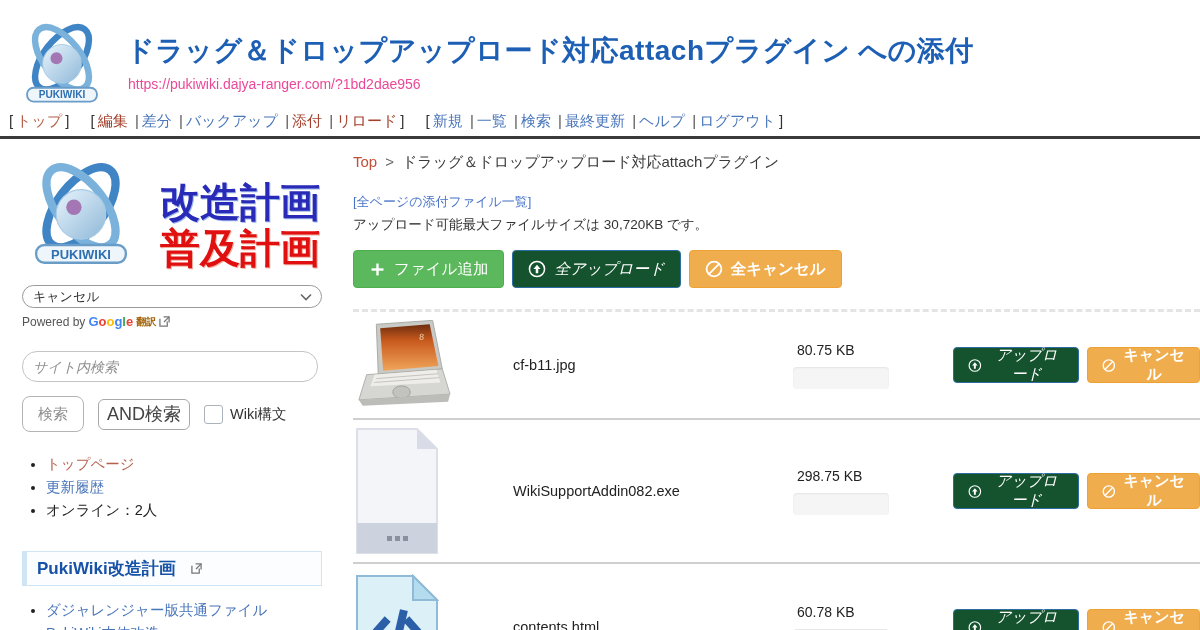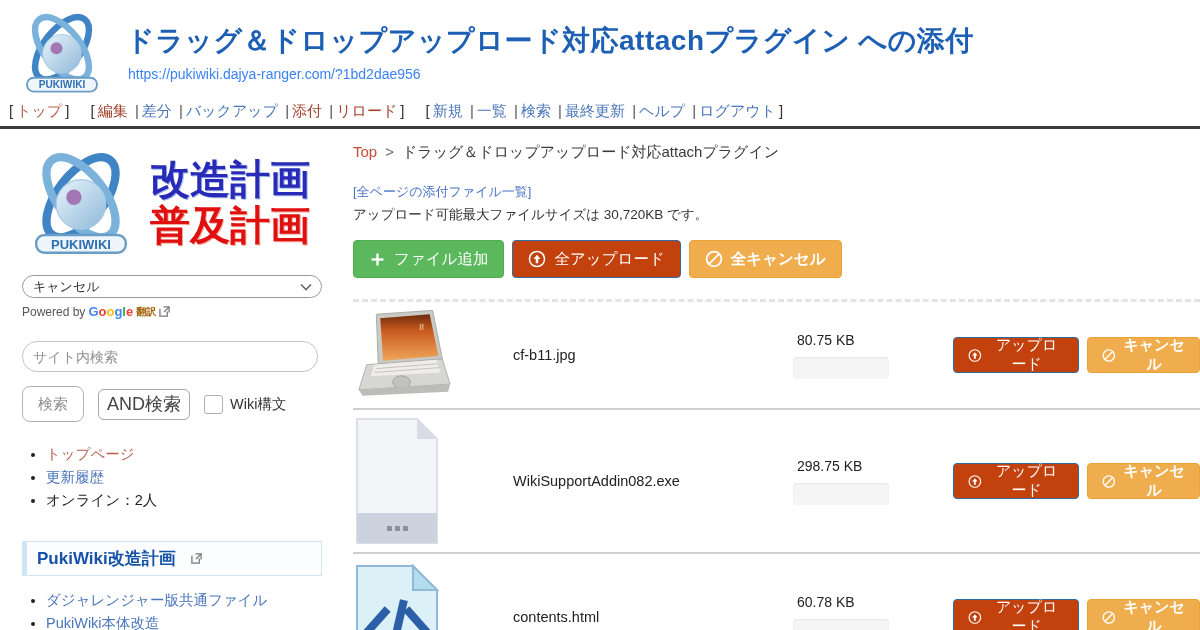--- a/index.html
+++ b/index.html
@@ -1,61 +1,61 @@
 <!DOCTYPE html>
 <html><head>
 <meta charset="utf-8">
 <style>
   * { margin:0; padding:0; box-sizing:border-box; }
   html,body { width:1200px; height:630px; overflow:hidden; background:#fff;
     font-family:"Liberation Sans","DejaVu Sans",sans-serif; color:#3c3c3c; }
 
   
-  .header { position:relative; height:100px; }
+  .header { position:relative; height:100px;margin-top:10px; }
   .logo-top { position:absolute; left:16px; top:6px; }
   .h-title { position:absolute; left:126px; top:22px; font-size:28px; font-weight:bold;
     color:#1d5fb4; letter-spacing:.5px; }
-  .h-url { position:absolute; left:128px; top:66px; font-size:14px; color:#3b82f6; }
+  .h-url { position:absolute; left:128px; top:66px; font-size:14px; color:#ec4899; }
 
   
   .navbar { padding:2px 0 0 6px; font-size:15px; color:#333; height:22px; }
   .navbar span { margin:0 3px; }
   .nav-br { color:#333; }
   .nav-sep { color:#555; }
   .lnk-b { color:#4a76ba; text-decoration:none; cursor:pointer; }
   .lnk-r { color:#a3402c; text-decoration:none; cursor:pointer; }
   .lnk-s { color:#b5604c; text-decoration:none; cursor:pointer; }
   .topline { height:3px; background:#3a3a3a; margin-top:4px; }
 
   
   .cols { display:flex; }
   .sidebar { width:345px; flex:0 0 345px; padding:12px 14px 0 22px; }
   .main { flex:1; padding:10px 0 0 8px; }
 
   
-  .side-logo { display:flex; align-items:center; gap:10px; margin:2px 0 14px 0; }
+  .side-logo { display:flex; align-items:flex-end; gap:20px; margin:2px 0 14px 0; }
   .side-logo-text { line-height:1.15; font-weight:900; font-size:40px;
     font-family:"DejaVu Sans","Liberation Sans",sans-serif; }
   .kai { color:#2a2ab8; text-shadow:1px 1px 0 #9db9e8; }
   .fukyu { color:#e01010; text-shadow:1px 1px 0 #f0b0a0; }
 
   .fakesel { position:relative; border:1px solid #9a9a9a; background:#fff;
     display:flex; align-items:center; cursor:pointer; }
   .sel-lang { width:300px; height:23px; border-radius:12px; font-size:13px;
     color:#333; padding:0 10px; margin-bottom:6px; }
   .chev { position:absolute; right:9px; top:50%; transform:translateY(-50%); }
 
   .powered { font-size:12px; color:#555; margin-bottom:22px; display:flex; align-items:center; gap:3px;}
   .gletters { font-weight:bold; font-size:13px; letter-spacing:0; }
   .gl1,.gl4 { color:#4285F4; } .gl2,.gl6 { color:#EA4335; } .gl3 { color:#FBBC05; } .gl5 { color:#34A853; }
   .trans-label { color:#a16207; font-size:10px; font-weight:bold; }
 
   .search-input { width:296px; height:31px; border:1px solid #c4c4c4; border-radius:15px;
     font-size:14px; padding:0 10px; color:#333; margin-bottom:14px; display:block;
-    font-family:"Liberation Sans","DejaVu Sans",sans-serif; }
+    font-family:"Liberation Sans","DejaVu Sans",sans-serif;font-style:italic; }
   .search-input::placeholder { color:#8f8f8f; }
 
   .search-row { display:flex; align-items:center; gap:14px; margin-bottom:22px; }
   .btn-kensaku { width:62px; height:36px; border:1px solid #b4b4b4; border-radius:8px;
     background:#fff; color:#8e8e8e; font-size:15px; cursor:pointer;
     font-family:inherit; }
   .sel-and { width:92px; height:31px; border-radius:6px; font-size:18px; color:#444;
     padding:0 8px; border:1px solid #a8a8a8; }
   .wiki-check { display:flex; align-items:center; gap:7px; font-size:14.5px; color:#333; }
   .checkbox { width:19px; height:19px; border:1px solid #aab2bc; border-radius:3px;
@@ -74,21 +74,21 @@
   .crumb .home { color:#c24f38; text-decoration:none; cursor:pointer; margin-right:8px; }
   .crumb .csep { color:#666; margin-right:8px; }
   .attach-link { font-size:13px; color:#4a74c8; text-decoration:none; cursor:pointer; display:inline-block; margin-bottom:5px; }
   .maxsize { font-size:13.5px; color:#333; margin-bottom:16px; }
 
   .actions { display:flex; gap:8px; margin-bottom:21px; }
   .btn { display:inline-flex; align-items:center; gap:8px; border-radius:4px; cursor:pointer;
     font-size:15.5px; color:#fff; padding:0 15px; height:38px; border:1px solid transparent;
     font-family:inherit; }
   .btn-green { background:#5cb85c; border-color:#4cae4c; }
-  .btn-blue { background:#c2410c; border-color:#2e6da4; }
+  .btn-blue { background:#14532d; border-color:#2e6da4;font-style:italic; }
   .btn-orange { background:#f0ad4e; border-color:#eea236;font-weight:bold; }
   .btn-sm { height:36px; font-size:15px; padding:17px 14px; }
 
   .filelist { border-top:3px dashed #e4e4e4; }
   .frow { display:grid; grid-template-columns:110px 330px 160px auto; align-items:center;
     padding:6px 0; }
   .frow + .frow { border-top:2px solid #cfcfcf; }
   .fthumb { display:flex; align-items:center; justify-content:flex-start; padding-left:2px; }
   .fname { font-size:14.5px; color:#222; padding-left:50px; }
   .fsize-cell { display:flex; flex-direction:column; gap:9px; }

